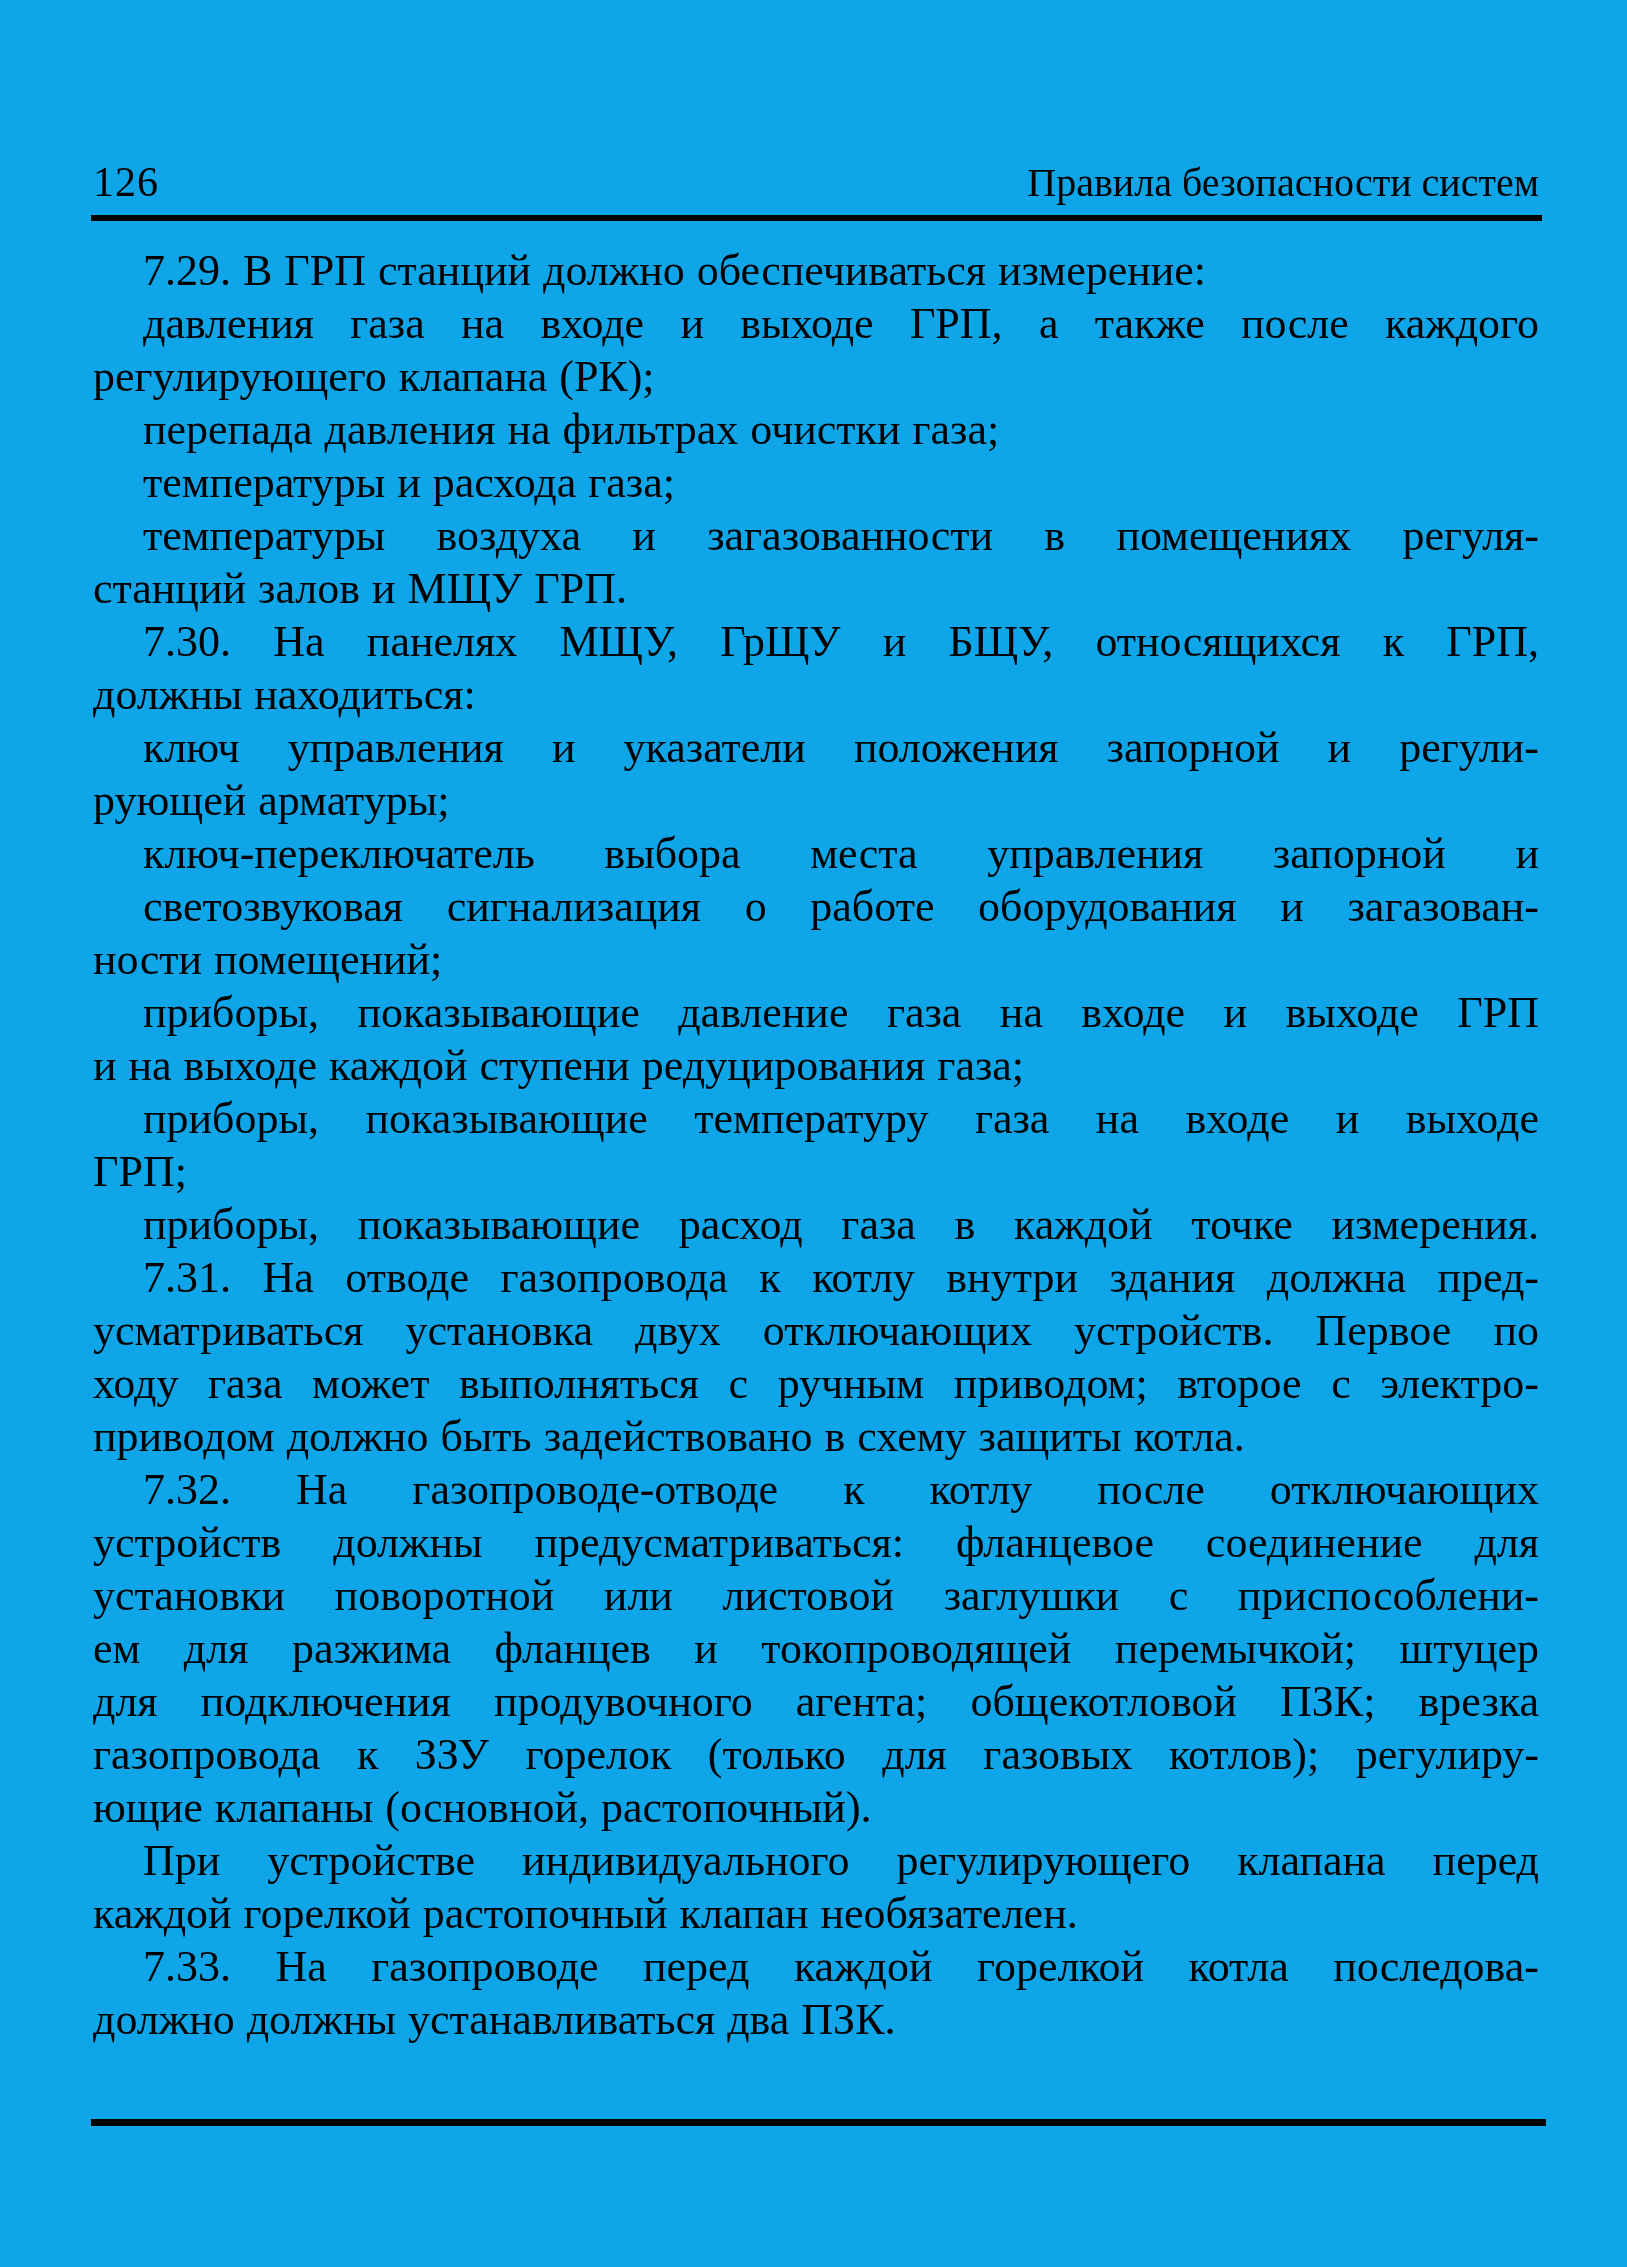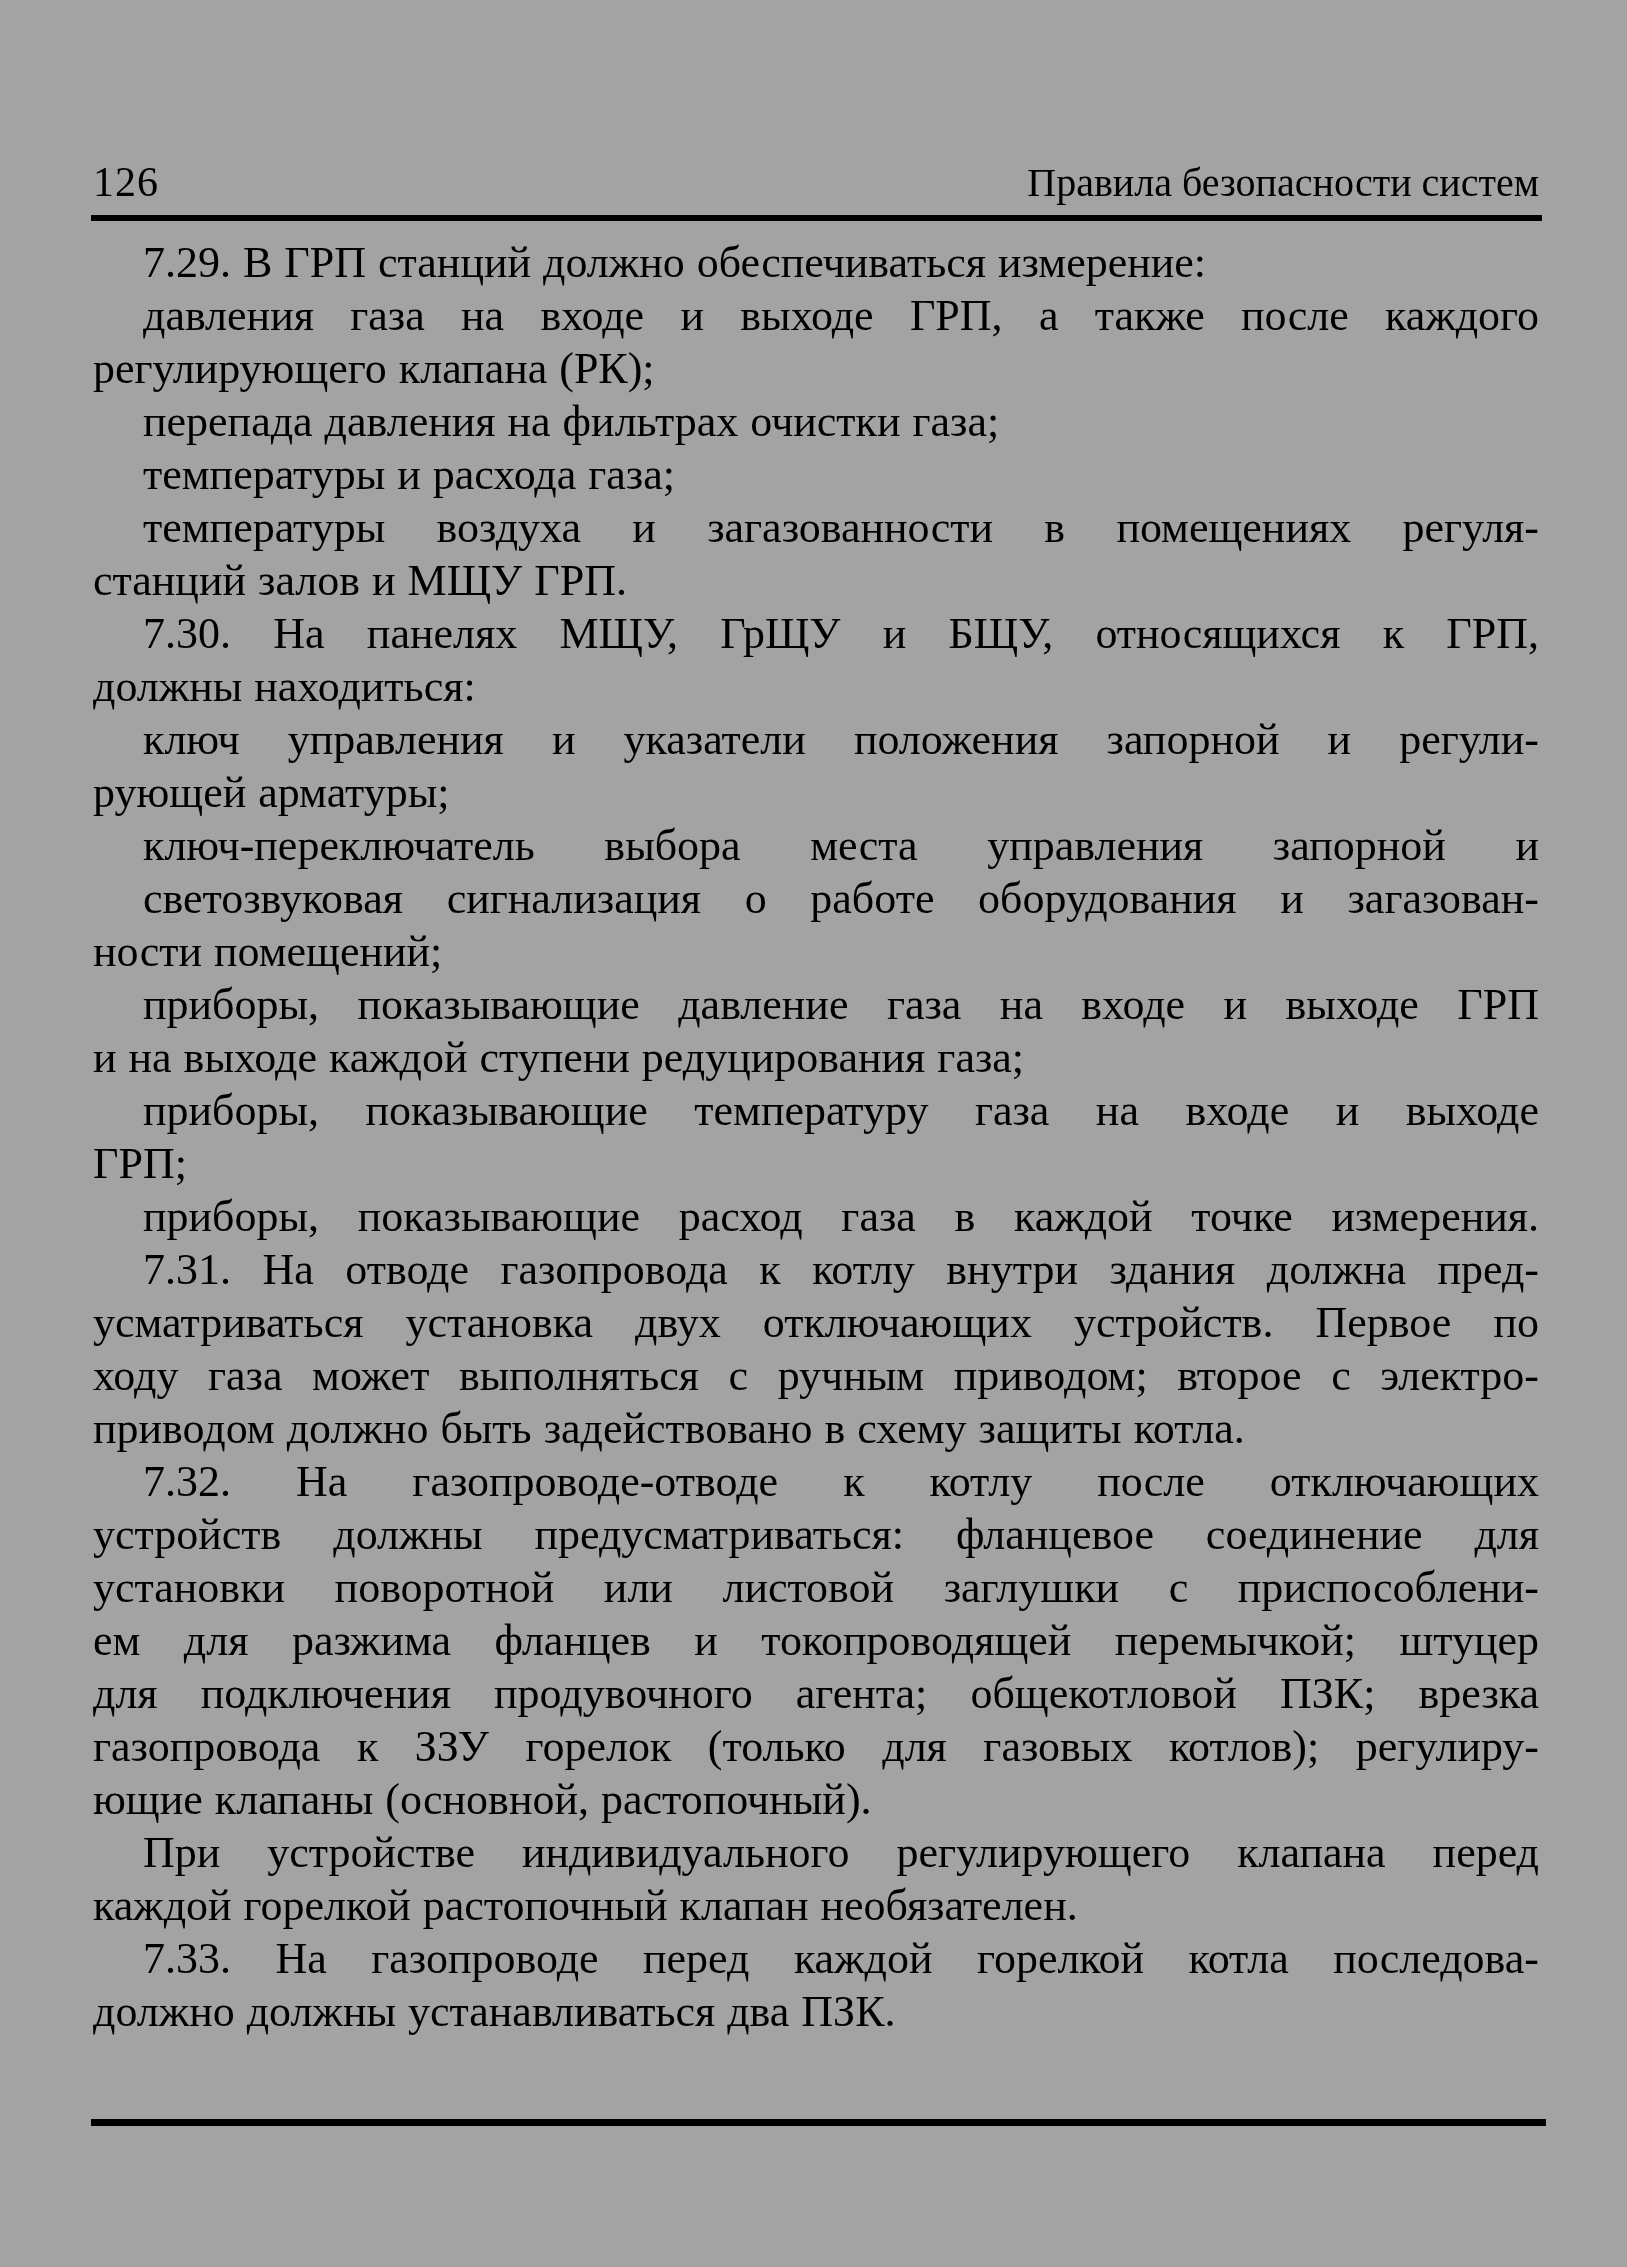--- a/index.html
+++ b/index.html
@@ -4,21 +4,21 @@
 <style>
   html, body {
     margin: 0;
     padding: 0;
     background: #ffffff;
   }
   .page {
     position: relative;
     width: 1627px;
     height: 2267px;
-    background: #a3a3a3;
+    background: #0ea5e9;
     color: #000000;
     font-family: "Liberation Serif", "DejaVu Serif", serif;
     overflow: hidden;
   }
   .header-row {
     position: absolute;
     top: 159px;
     left: 93px;
     width: 1446px;
     display: flex;
@@ -45,21 +45,21 @@
   .footer-rule {
     position: absolute;
     top: 2119px;
     left: 91px;
     width: 1455px;
     height: 6.7px;
     background: #000000;
   }
   .body-text {
     position: absolute;
-    top: 236px;
+    top: 244px;
     left: 93px;
     width: 1446px;
   }
   .line {
     font-size: 44px;
     line-height: 53px;
     height: 53px;
     text-align: justify;
     text-align-last: left;
     word-spacing: 1px;

